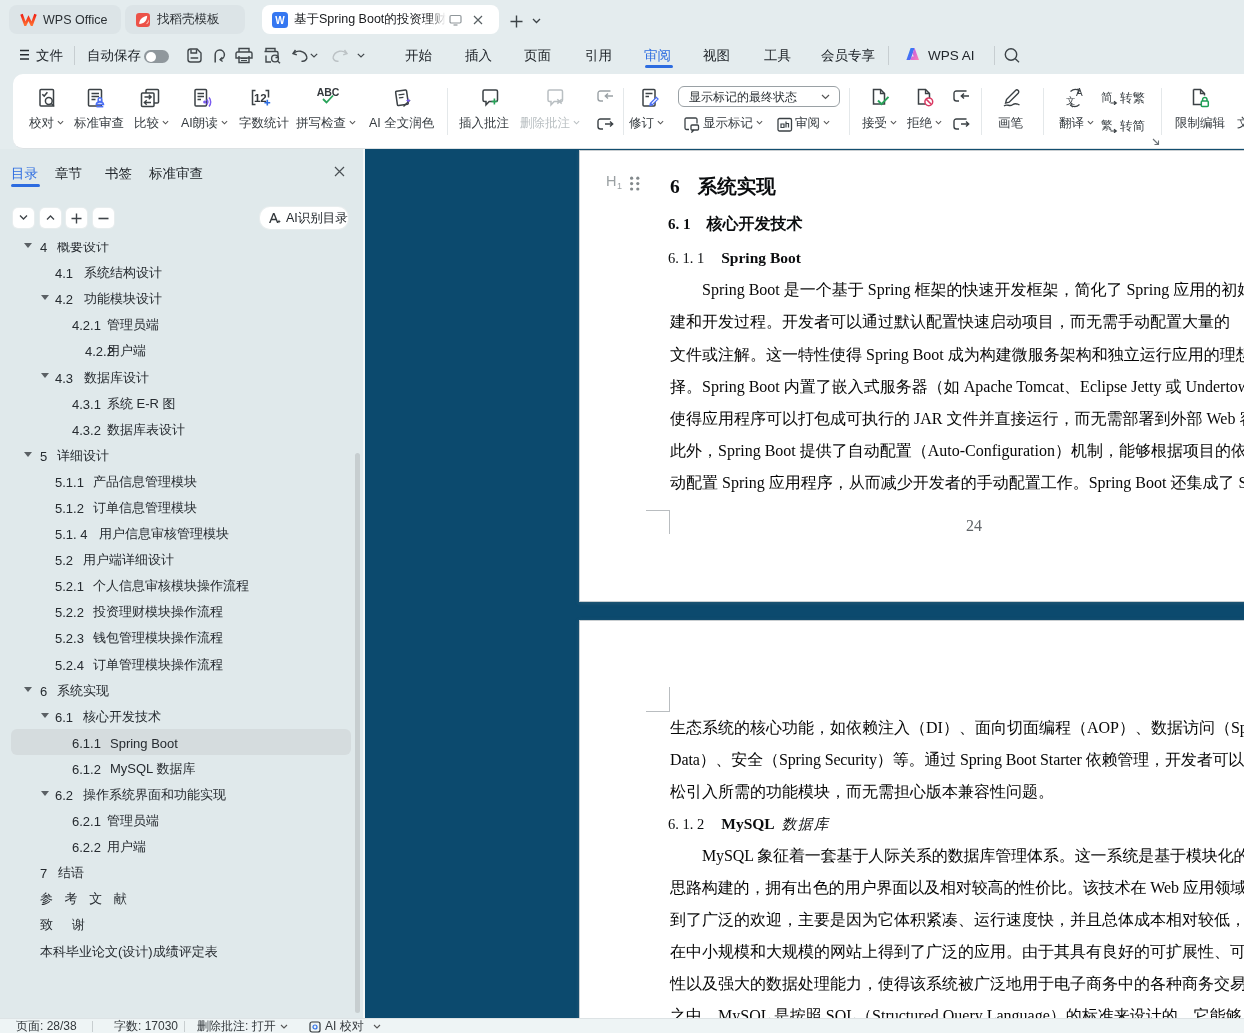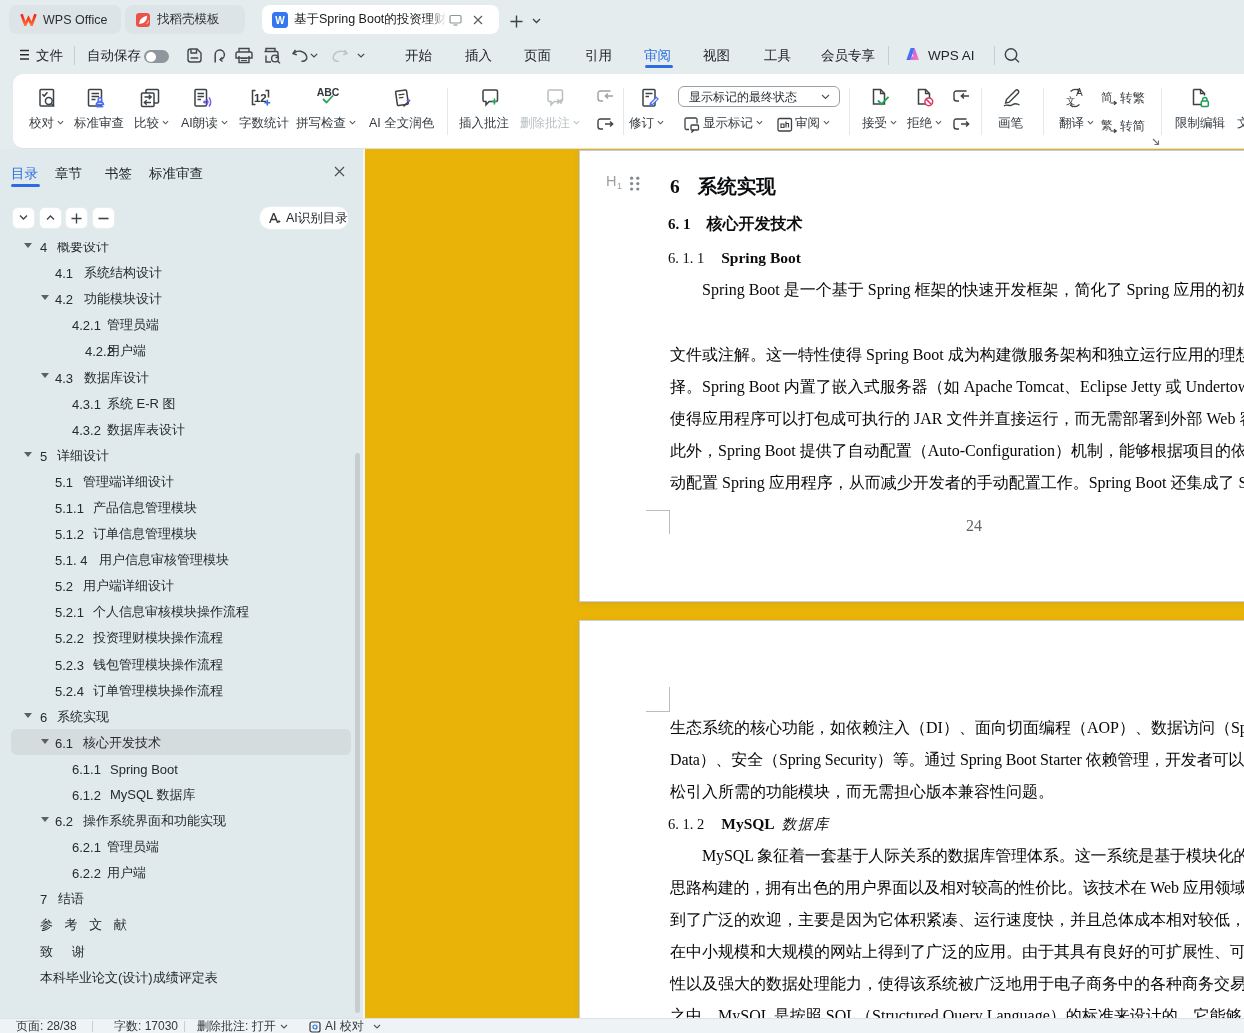--- a/index.html
+++ b/index.html
@@ -1,16 +1,16 @@
 <!DOCTYPE html>
 <html><head><meta charset="utf-8">
 <style>
 html,body{margin:0;padding:0}
 body{width:1244px;height:1033px;overflow:hidden;font-family:"Liberation Sans",sans-serif;-webkit-font-smoothing:antialiased}
-#app{position:absolute;left:0;top:0;width:1244px;height:1033px;background:#eab308;overflow:hidden}
+#app{position:absolute;left:0;top:0;width:1244px;height:1033px;background:#0c4a6e;overflow:hidden}
 .abs{position:absolute}
 
 #top{position:absolute;left:0;top:0;width:1244px;height:149px;background:#e4ecee}
 .tab{position:absolute;top:5px;height:29px;border-radius:8px;background:#dce4e7;display:flex;align-items:center;font-size:12.5px;color:#2a2f33;white-space:nowrap}
 #tab3{background:#fff;color:#17191c}
 .mtxt{position:absolute;top:46px;height:20px;line-height:20px;font-size:13.5px;color:#21262b}
 .vsep{position:absolute;width:1px;background:#c7ced1}
 #rev{color:#2d6ce0}
 #revline{position:absolute;left:645px;top:65px;width:28px;height:3px;border-radius:2px;background:#2d6ce0}
 
@@ -405,24 +405,20 @@
     <div class="row">
           <span class="n" style="left:72px">4.3.2</span>
           <span class="t" style="left:107px">数据库表设计</span>
         </div>
     <div class="row">
           <i class="arr" style="left:24px"></i>
           <span class="n" style="left:40px">5</span>
           <span class="t" style="left:57px">详细设计</span>
         </div>
     <div class="row">
-          <span class="n" style="left:55px">5.1</span>
-          <span class="t" style="left:83px">管理端详细设计</span>
-        </div>
-    <div class="row">
           <span class="n" style="left:55px">5.1.1</span>
           <span class="t" style="left:93px">产品信息管理模块</span>
         </div>
     <div class="row">
           <span class="n" style="left:55px">5.1.2</span>
           <span class="t" style="left:93px">订单信息管理模块</span>
         </div>
     <div class="row">
           <span class="n" style="left:55px">5.1. 4</span>
           <span class="t" style="left:99px">用户信息审核管理模块</span>
@@ -509,20 +505,21 @@
             <circle cx="2.6" cy="7.6" r="1.6"></circle>
             <circle cx="8.8" cy="7.6" r="1.6"></circle>
             <circle cx="2.6" cy="13" r="1.6"></circle>
             <circle cx="8.8" cy="13" r="1.6"></circle>
           </g>
         </svg>
     <div class="abs" style="left:90px;top:23px;height:25px;line-height:25px;font-size:19.5px;font-weight:bold;color:#0b0d0f;white-space:nowrap"><span style="font-family:'Liberation Serif',serif">6</span><span style="display:inline-block;width:18px"></span>系统实现</div>
     <div class="abs" style="left:88px;top:62px;height:21px;line-height:21px;font-size:15.5px;font-weight:bold;color:#0b0d0f;white-space:nowrap"><span style="font-family:'Liberation Serif',serif;font-size:15px">6. 1</span><span style="display:inline-block;width:16px"></span><span style="font-size:16px">核心开发技术</span></div>
     <div class="abs" style="left:88px;top:96px;height:21px;line-height:21px;font-size:14.5px;color:#0b0d0f;white-space:nowrap;font-family:'Liberation Serif',serif"><span>6. 1. 1</span><span style="display:inline-block;width:17px"></span><span style="font-weight:bold;font-size:15.5px">Spring Boot</span></div>
     <div class="dline" style="left:122px;top:128px">Spring Boot 是一个基于 Spring 框架的快速开发框架，简化了 Spring 应用的初始搭</div>
+    <div class="dline" style="left:90px;top:160px">建和开发过程。开发者可以通过默认配置快速启动项目，而无需手动配置大量的</div>
     <div class="dline" style="left:90px;top:193px">文件或注解。这一特性使得 Spring Boot 成为构建微服务架构和独立运行应用的理想选</div>
     <div class="dline" style="left:90px;top:225px">择。Spring Boot 内置了嵌入式服务器（如 Apache Tomcat、Eclipse Jetty 或 Undertow），</div>
     <div class="dline" style="left:90px;top:257px">使得应用程序可以打包成可执行的 JAR 文件并直接运行，而无需部署到外部 Web 容器，</div>
     <div class="dline" style="left:90px;top:289px">此外，Spring Boot 提供了自动配置（Auto-Configuration）机制，能够根据项目的依赖自</div>
     <div class="dline" style="left:90px;top:321px">动配置 Spring 应用程序，从而减少开发者的手动配置工作。Spring Boot 还集成了 Spring</div>
     <div class="abs" style="left:386px;top:366px;font-size:16px;color:#606468;font-family:'Liberation Serif',serif">24</div>
     <div class="cmark" style="left:66px;top:359px;width:24px;height:1px"></div>
     <div class="cmark" style="left:89px;top:359px;width:1px;height:24px"></div>
   </div>
   <div class="page" id="page2" style="top:471px;height:560px">

